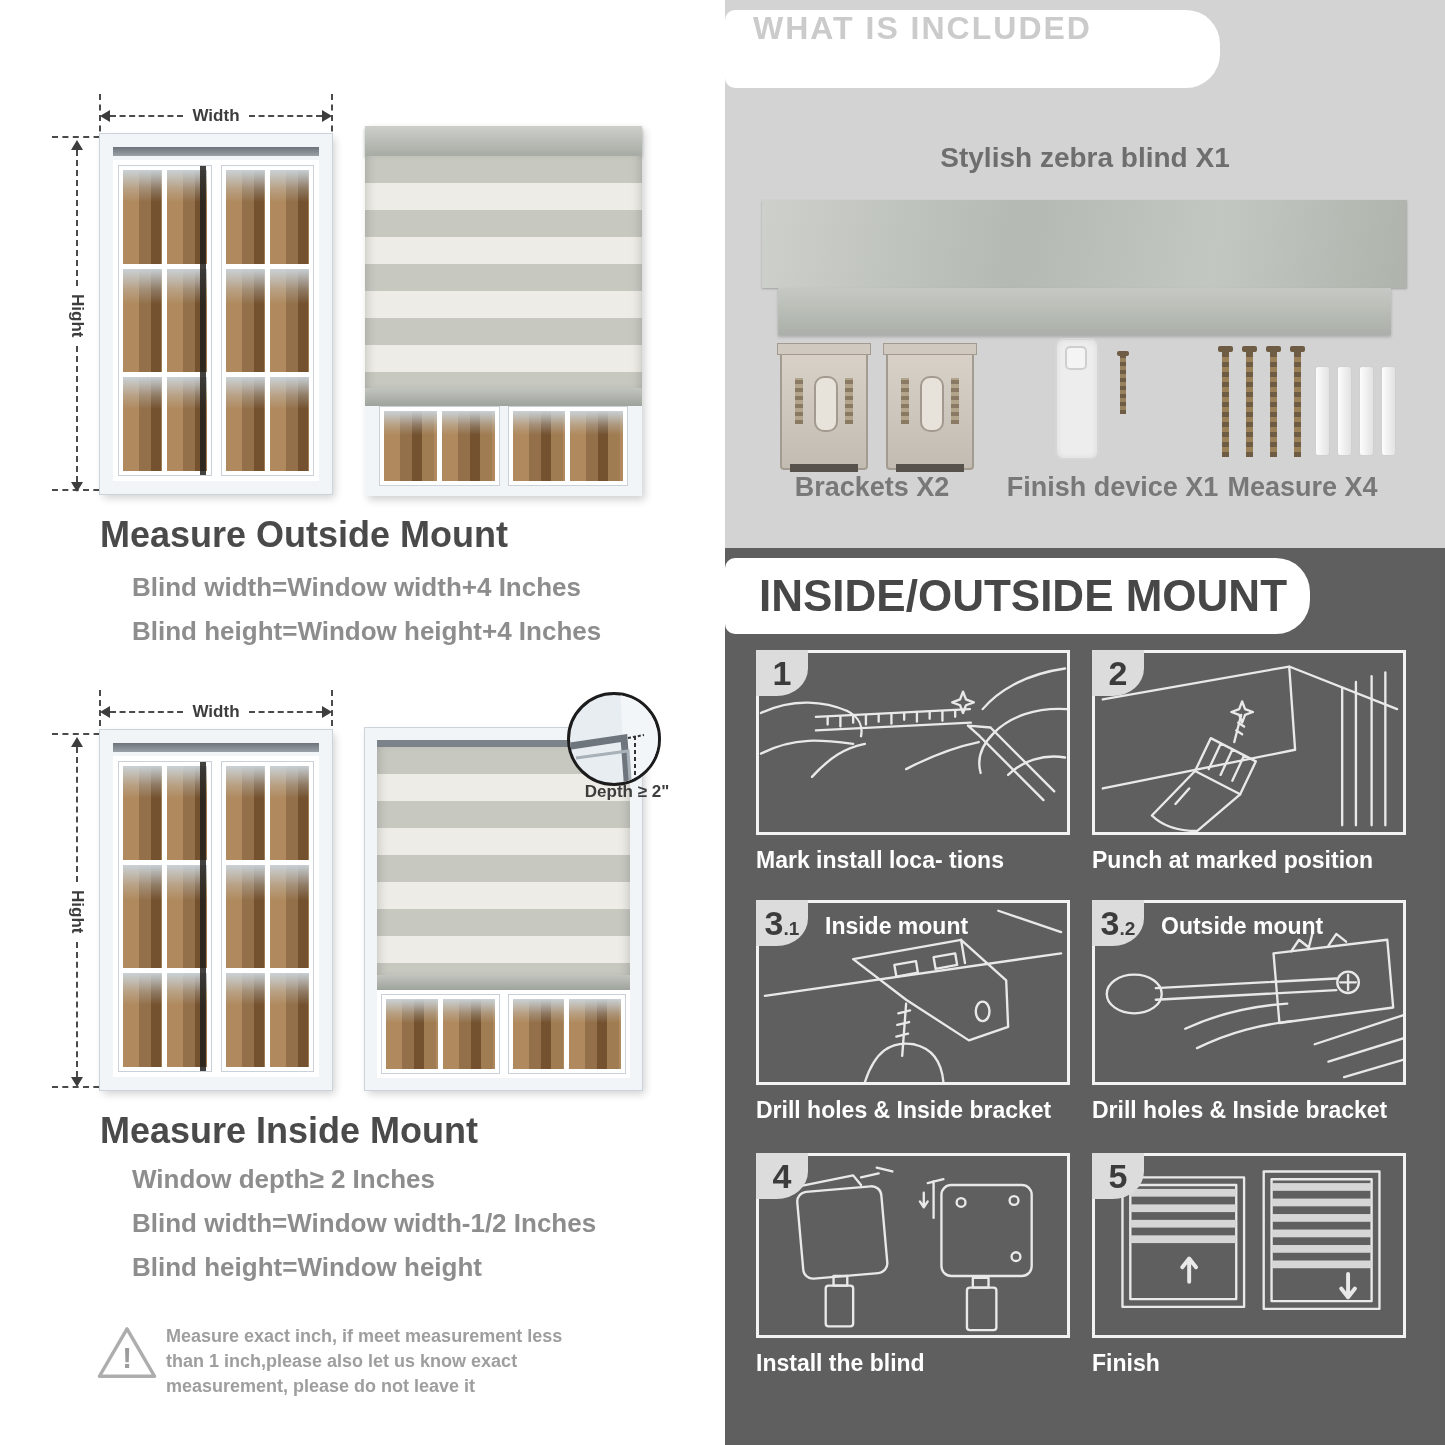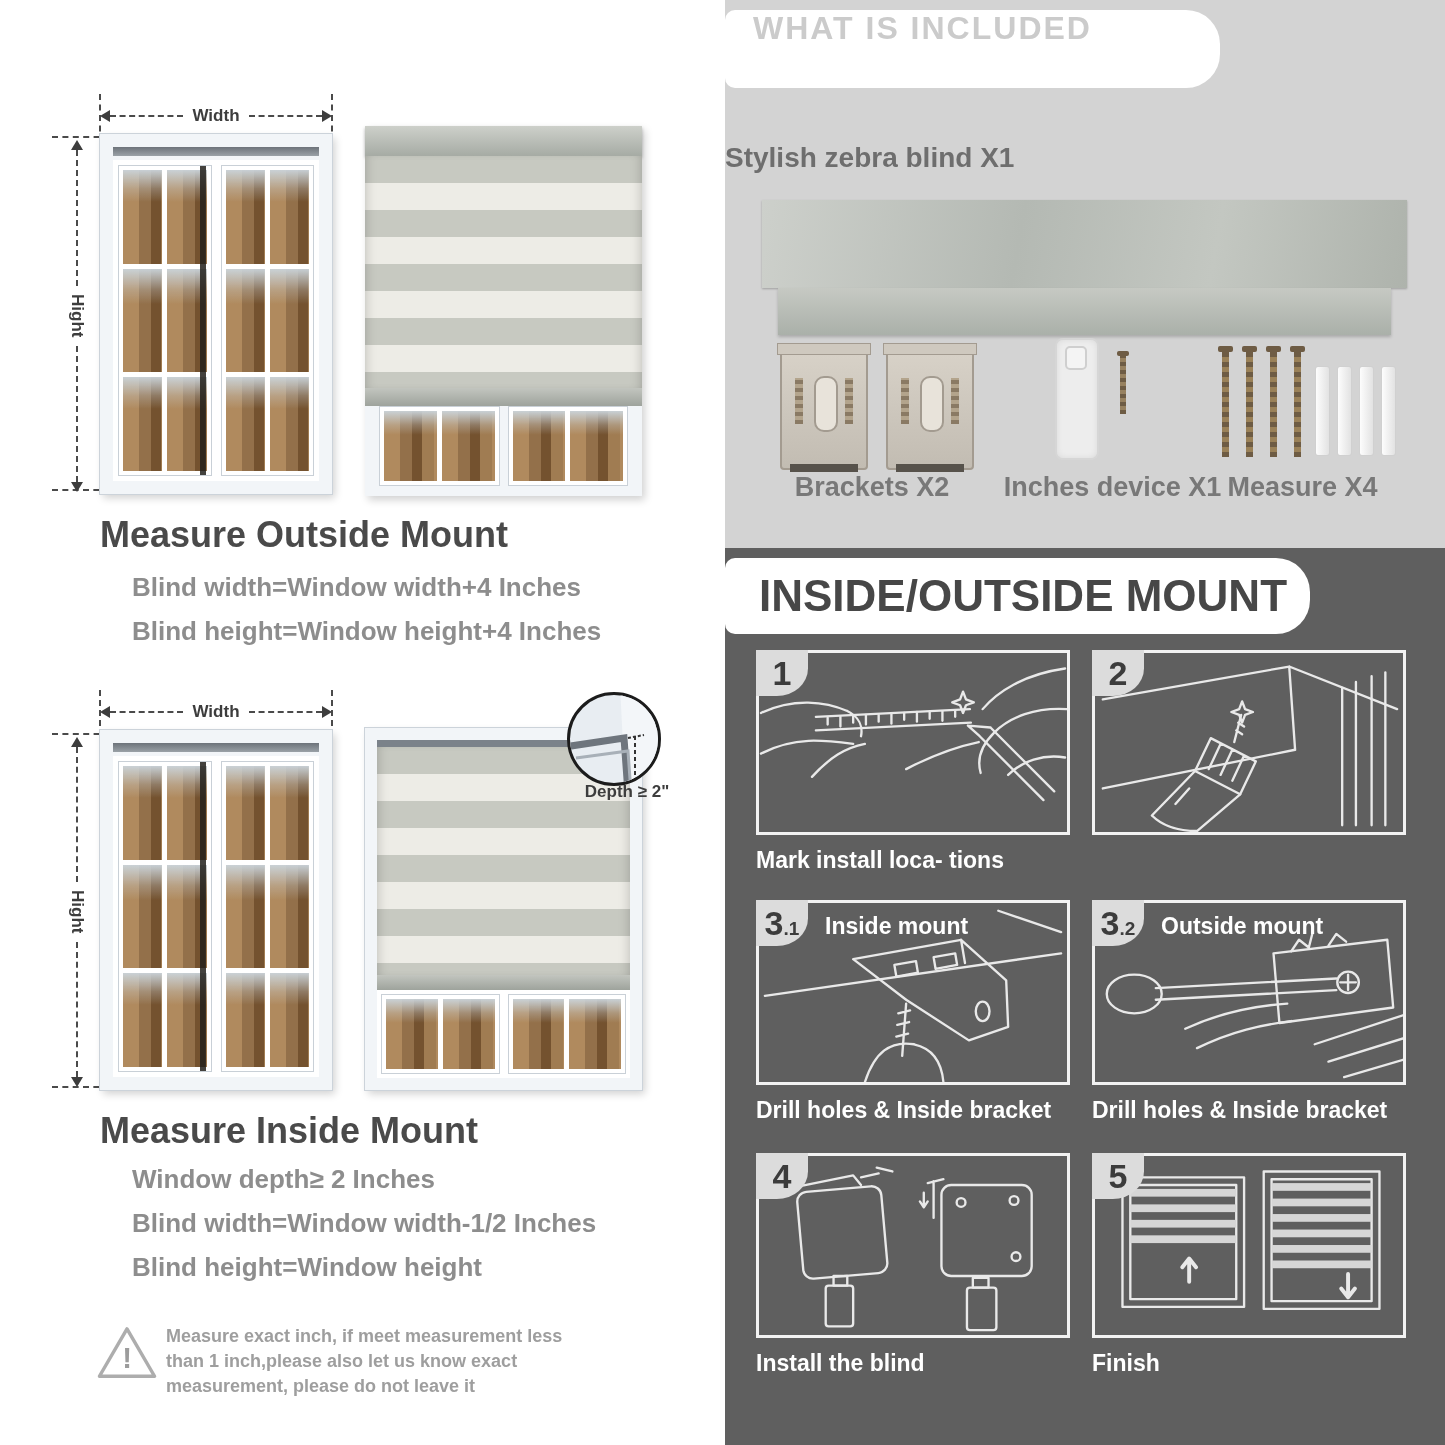--- a/index.html
+++ b/index.html
@@ -58,21 +58,21 @@
   
   .mag{width:88px;height:88px;border-radius:50%;border:3px solid #1c1c1c;overflow:hidden;background:#e8edf2;}
   .depth-label{font-size:17px;font-weight:bold;color:#3d3d3d;white-space:nowrap;}
   
   .warn-text{font-size:18px;font-weight:bold;color:#9e9e9e;line-height:1.4;}
   
   .sec-included{left:725px;top:0;width:720px;height:548px;background:#d3d3d3;}
   .inc-pill{position:absolute;left:0;top:10px;width:495px;height:78px;background:#ffffff;
             border-radius:10px 34px 34px 10px;display:flex;align-items:flex-start;padding-left:28px;
             box-sizing:border-box;color:#cbcbcb;font-size:32px;font-weight:bold;letter-spacing:2px;}
-  .product-title{position:absolute;left:0;top:142px;width:720px;
+  .product-title{position:absolute;left:0;top:142px;width:720px;text-align:center;
                  color:#6e6e6e;font-size:28px;font-weight:bold;}
   .headrail{position:absolute;left:37px;top:200px;width:645px;height:88px;
             background:linear-gradient(100deg,#cdd0cb 0%,#b4b9b3 40%,#c3c7c1 70%,#aeb3ac 100%);
             box-shadow:0 1px 2px rgba(0,0,0,.25);}
   .headrail-low{position:absolute;left:53px;top:288px;width:613px;height:47px;
             background:linear-gradient(#c6c9c3,#aab0a9);box-shadow:0 2px 3px rgba(0,0,0,.2);}
   .bracket{width:88px;height:122px;background:linear-gradient(180deg,#d8d2c8,#c2bcb2);
            border:2px solid #a39b90;border-radius:4px;position:relative;box-sizing:border-box;}
   .bracket::before{content:"";position:absolute;top:-7px;left:-5px;right:-5px;height:10px;
            background:#cfc9bf;border:1px solid #a39b90;}
@@ -298,21 +298,21 @@
       <div class="screw"></div>
     </div>
     <div style="position:absolute;left:590px;top:366px;display:flex;gap:7px;">
       <div class="anchor"></div>
       <div class="anchor"></div>
       <div class="anchor"></div>
       <div class="anchor"></div>
     </div>
 
     <div class="inc-label" style="left:47px;width:200px;">Brackets X2</div>
-    <div class="inc-label" style="left:265px;width:245px;">Inches device X1</div>
+    <div class="inc-label" style="left:265px;width:245px;">Finish device X1</div>
     <div class="inc-label" style="left:480px;width:195px;">Measure X4</div>
   </div>
 
   <div class="abs sec-mount">
     <div class="mount-pill">
       <span>INSIDE/OUTSIDE MOUNT</span>
     </div>
 
     <div class="step" style="left:31px;top:102px;">
       <div class="stepcanvas">
@@ -338,20 +338,21 @@
           <path d="M252 36 L252 178 M266 30 L266 178 M282 24 L282 178 M296 20 L296 178"></path>
           <path d="M150 50 l3 8 8 3 -8 3 -3 8 -3 -8 -8 -3 8 -3 z"></path>
           <path d="M149 64 L142 92 M146 72 l6 4 M144 80 l6 4"></path>
           <path d="M118 88 L164 112 L148 146 L102 122 Z M128 94 l-12 26 M140 100 l-12 26 M152 106 l-12 26"></path>
           <path d="M102 122 L58 168 M148 146 L104 184 M58 168 C70 180 88 184 104 184 M96 140 l-14 16"></path>
         </svg>
         <div class="badge">
             <span>2</span>
           </div>
       </div>
+      <div class="stepcap">Punch at marked position</div>
     </div>
 
     <div class="step" style="left:31px;top:352px;">
       <div class="stepcanvas">
         <svg class="art" viewBox="0 0 314 185" preserveAspectRatio="none">
           <path d="M6 96 L308 52 M244 8 L308 30"></path>
           <path d="M96 58 L206 38 L252 80 L254 128 L214 142 L150 100 Z M206 38 L210 62 M96 58 L150 100"></path>
           <path d="M138 64 l22 -4 l2 12 l-22 4 z M178 56 l22 -4 l2 12 l-22 4 z"></path>
           <ellipse cx="228" cy="112" rx="7" ry="10"></ellipse>
           <path d="M150 104 L146 158 M142 114 l12 -3 M141 126 l12 -3 M140 138 l12 -3"></path>

